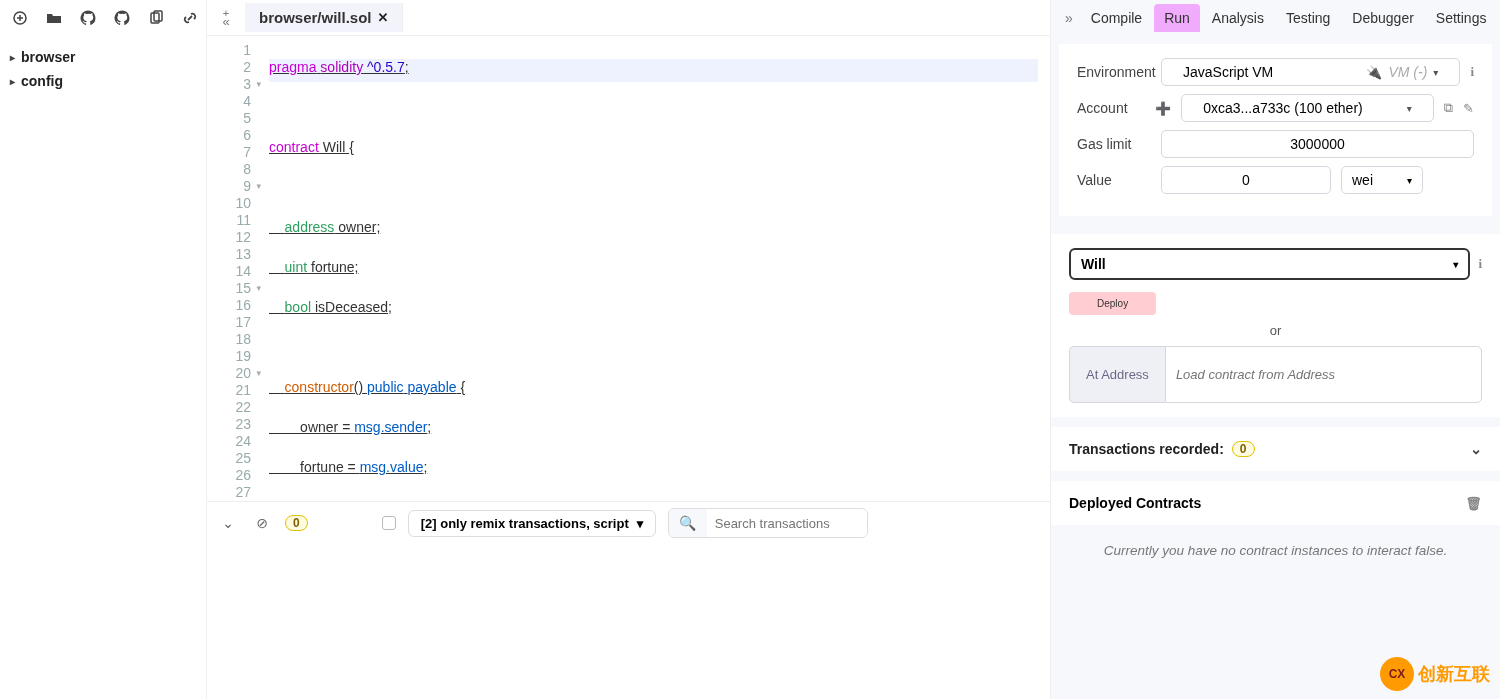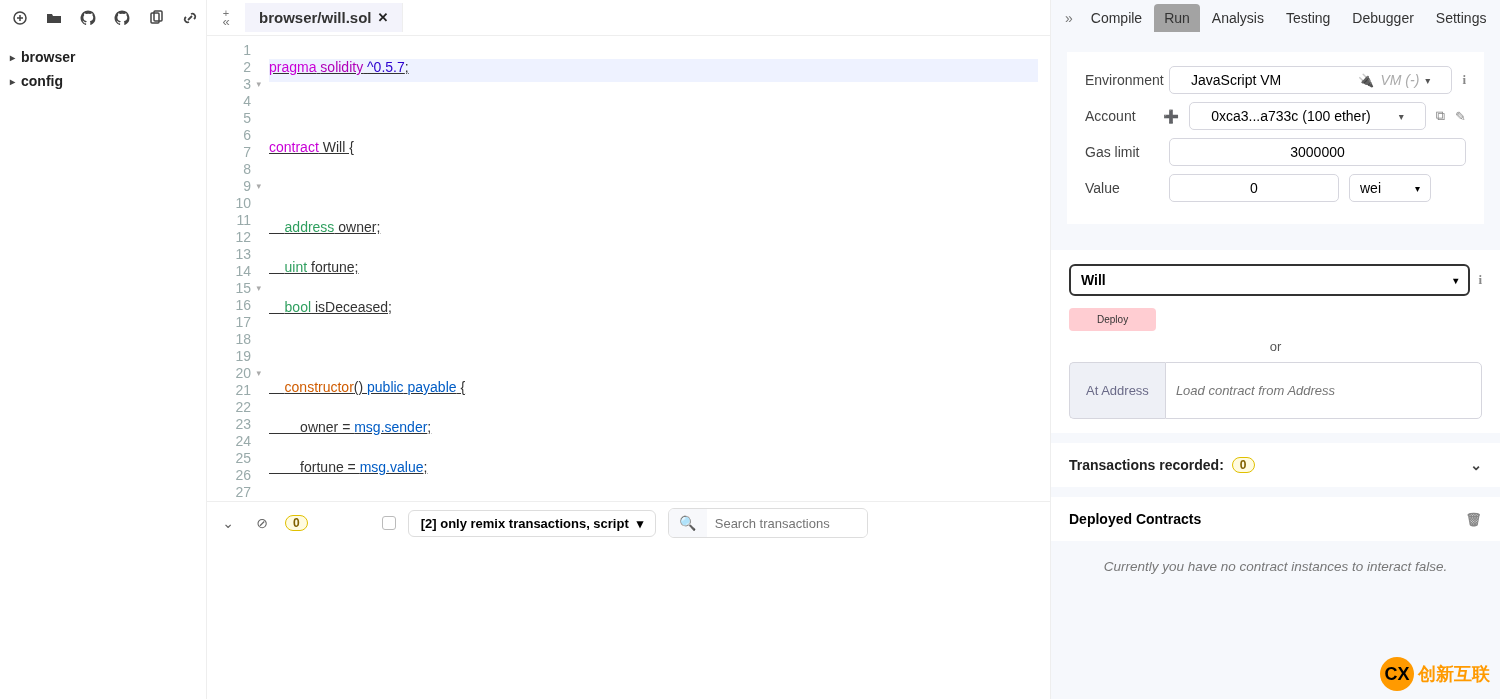--- a/index.html
+++ b/index.html
@@ -41,23 +41,23 @@
   .search-wrap{display:flex;align-items:center;border:1px solid #ddd;border-radius:6px;overflow:hidden;}
   .search-ico{background:#f7f8fb;padding:6px 10px;color:#666;}
   .search-inp{border:none;padding:6px 8px;width:160px;outline:none;font-size:13px;}
   .terminal{flex:1;background:#d2d2d2;display:flex;align-items:center;justify-content:center;position:relative;}
   .remix-logo{opacity:.35;text-align:center;color:#8b8b8b;}
   .remix-logo svg{width:56px;height:80px;}
   .remix-logo .word{font-size:34px;font-family:Georgia,serif;letter-spacing:2px;}
   .right-col{width:450px;background:#f6f8fc;border-left:1px solid #eee;display:flex;flex-direction:column;}
   .top-tabs{display:flex;align-items:center;height:36px;padding:0 8px;gap:2px;}
   .top-tabs .tbtn{padding:6px 10px;color:#333;cursor:pointer;font-size:14px;}
-  .top-tabs .tbtn.active{background:#a3a3a3;border-radius:4px 4px 0 0;}
+  .top-tabs .tbtn.active{background:#f0abfc;border-radius:4px 4px 0 0;}
   .top-tabs .expand{color:#777;cursor:pointer;padding:0 6px;}
-  .panel{background:#fff;margin:16px;padding:14px 18px;}
+  .panel{background:#fff;margin:8px;padding:14px 18px;}
   .form-row{display:flex;align-items:center;margin-bottom:8px;gap:10px;}
   .form-row .lbl{width:74px;color:#444;font-size:14px;}
   .sel, .inp{flex:1;border:1px solid #d6d6de;border-radius:5px;padding:5px 21px;font-size:14px;background:#fff;display:flex;align-items:center;justify-content:space-between;text-align:center;}
   .sel .arrow{font-size:10px;color:#555;}
   .muted{color:#aaa;font-style:italic;}
   .tiny-ico{color:#888;font-size:13px;cursor:pointer;}
   .value-row .inp{max-width:170px;}
   .unit-sel{border:1px solid #d6d6de;border-radius:5px;padding:5px 10px;width:82px;font-weight:400;display:flex;justify-content:space-between;align-items:center;}
   .section{background:#fff;margin-top:10px;padding:14px 18px;}
   .contract-sel{border:2px solid #333;border-radius:6px;padding:6px 10px;font-weight:700;display:flex;justify-content:space-between;align-items:center;cursor:pointer;}
@@ -66,21 +66,21 @@
   .atrow{display:flex;gap:0;}
   .at-btn{background:#eef0f6;border:1px solid #d6d6de;border-right:none;border-radius:5px 0 0 5px;padding:20px 16px;color:#6a6a88;font-size:13px;cursor:pointer;}
   .at-inp{flex:1;border:1px solid #d6d6de;border-radius:0 5px 5px 0;padding:6px 10px;font-size:13px;font-style:italic;color:#aaa;}
   .tx-head{display:flex;align-items:center;justify-content:space-between;font-weight:700;color:#222;padding:14px 18px;background:#fff;margin-top:10px;}
   .tx-head .left{display:flex;align-items:center;gap:8px;}
   .tx-head .chev{color:#444;}
   .dep-head{display:flex;align-items:center;justify-content:space-between;font-weight:700;padding:14px 18px;background:#fff;margin-top:10px;}
   .dep-empty{color:#777;font-style:italic;text-align:center;padding:18px;font-size:13.5px;}
   .info-i{font-weight:700;font-family:Georgia,serif;}
   .watermark{position:absolute;right:10px;bottom:8px;display:flex;align-items:center;gap:4px;}
-  .wm-bubble{background:#ff9a00;color:#000000;width:34px;height:34px;border-radius:50%;display:flex;align-items:center;justify-content:center;font-weight:700;font-size:18px;}
+  .wm-bubble{background:#ff9a00;color:#7f1d1d;width:34px;height:34px;border-radius:50%;display:flex;align-items:center;justify-content:center;font-weight:700;font-size:12px;}
   .wm-text{color:#ff9a00;font-weight:700;font-size:18px;}
 </style>
 </head>
 <body>
 
 <div class="root">
 
   <div class="left-col">
     <div class="icon-bar">
       <span><svg viewBox="0 0 16 16" fill="currentColor">

